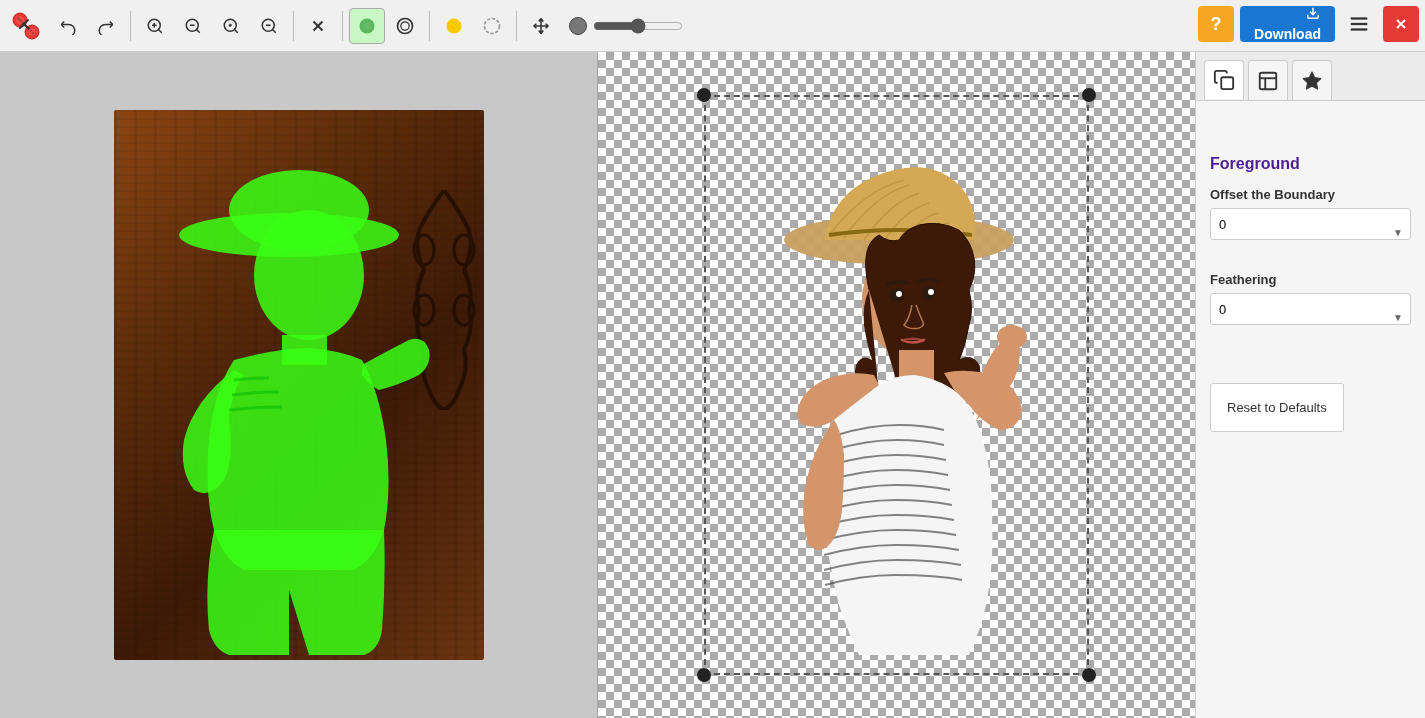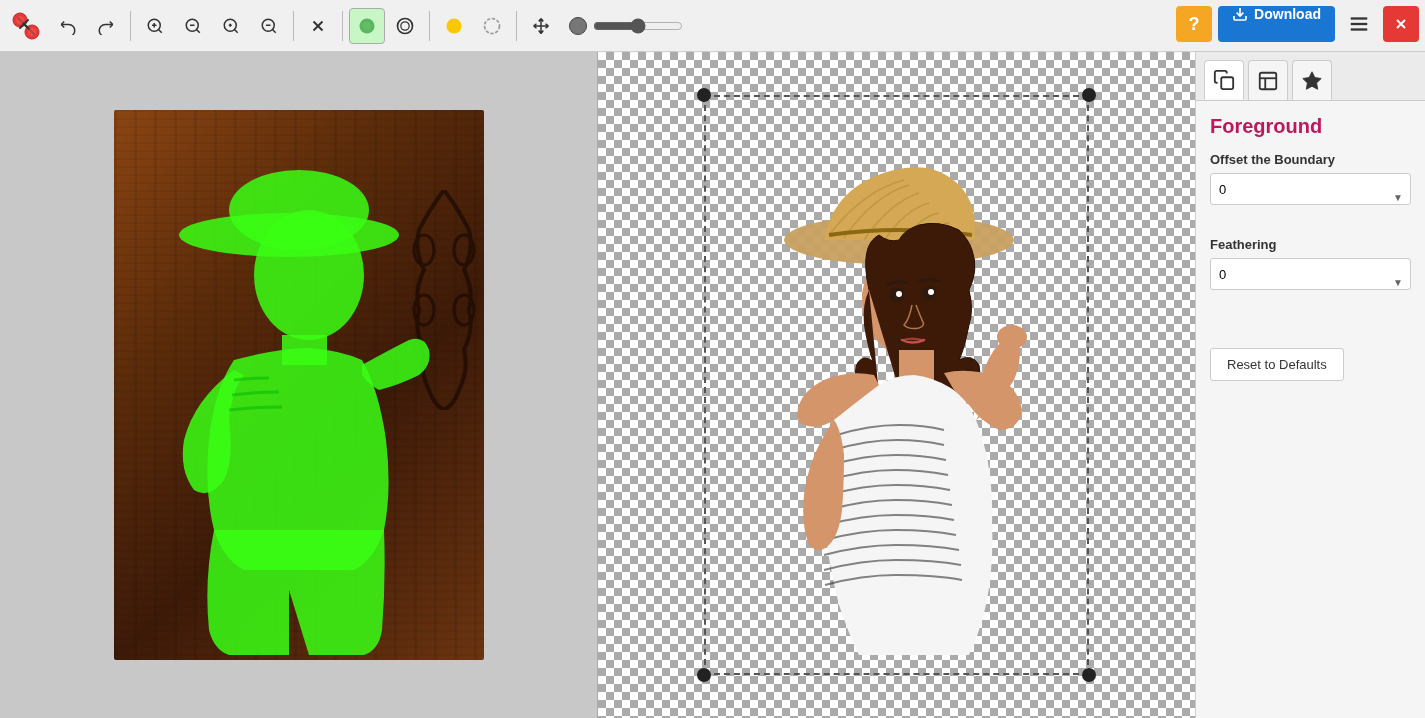--- a/index.html
+++ b/index.html
@@ -52,22 +52,22 @@
       border: none; border-radius: 4px;
       cursor: pointer;
       display: flex; align-items: center; justify-content: center;
       font-size: 18px; font-weight: bold; color: white;
     }
     .download-btn {
       height: 36px; padding: 0 14px;
       background: #1976d2;
       border: none; border-radius: 4px;
       cursor: pointer;
-      display: flex; align-items: flex-start; gap: 6px;
-      color: white; font-size: 14px; font-weight: bold;
+      display: flex; align-items: flex-end; gap: 6px;
+      color: white; font-size: 14px; font-weight: bold; flex-direction: column;
     }
     .hamburger-btn {
       width: 36px; height: 36px;
       background: transparent;
       border: none; border-radius: 4px;
       cursor: pointer;
       display: flex; align-items: center; justify-content: center;
       font-size: 20px; color: #333;
     }
     .close-btn {
@@ -189,24 +189,25 @@
       display: flex; align-items: center; justify-content: center;
       border-radius: 4px 4px 0 0;
       font-size: 18px;
     }
     .panel-tab.active { background: #fff; border-bottom: 1px solid #f5f5f5; }
     .panel-content {
       padding: 14px;
       flex: 1;
     }
     .panel-title {
-      font-size: 20px;
+      font-size: 16px;
       font-weight: bold;
-      color: #be185d;
+      color: #4c1d95;
       margin-bottom: 14px;
+      margin-top: 40px;
     }
     .field-label {
       font-size: 13px;
       color: #333;
       margin-bottom: 6px;
       font-weight: 700;
     }
     .field-select {
       width: 100%;
       height: 32px;
@@ -229,21 +230,21 @@
       position: absolute;
       right: 8px; top: 50%;
       transform: translateY(-50%);
       font-size: 10px;
       color: #666;
       pointer-events: none;
     }
     .reset-btn {
       border: 1px solid #ccc;
       background: white;
-      padding: 8px 16px;
+      padding: 16px 16px;
       border-radius: 3px;
       cursor: pointer;
       font-size: 13px;
       color: #333;
       margin-top: 8px;
     }
 
     
     .app-logo {
       width: 36px; height: 36px;

